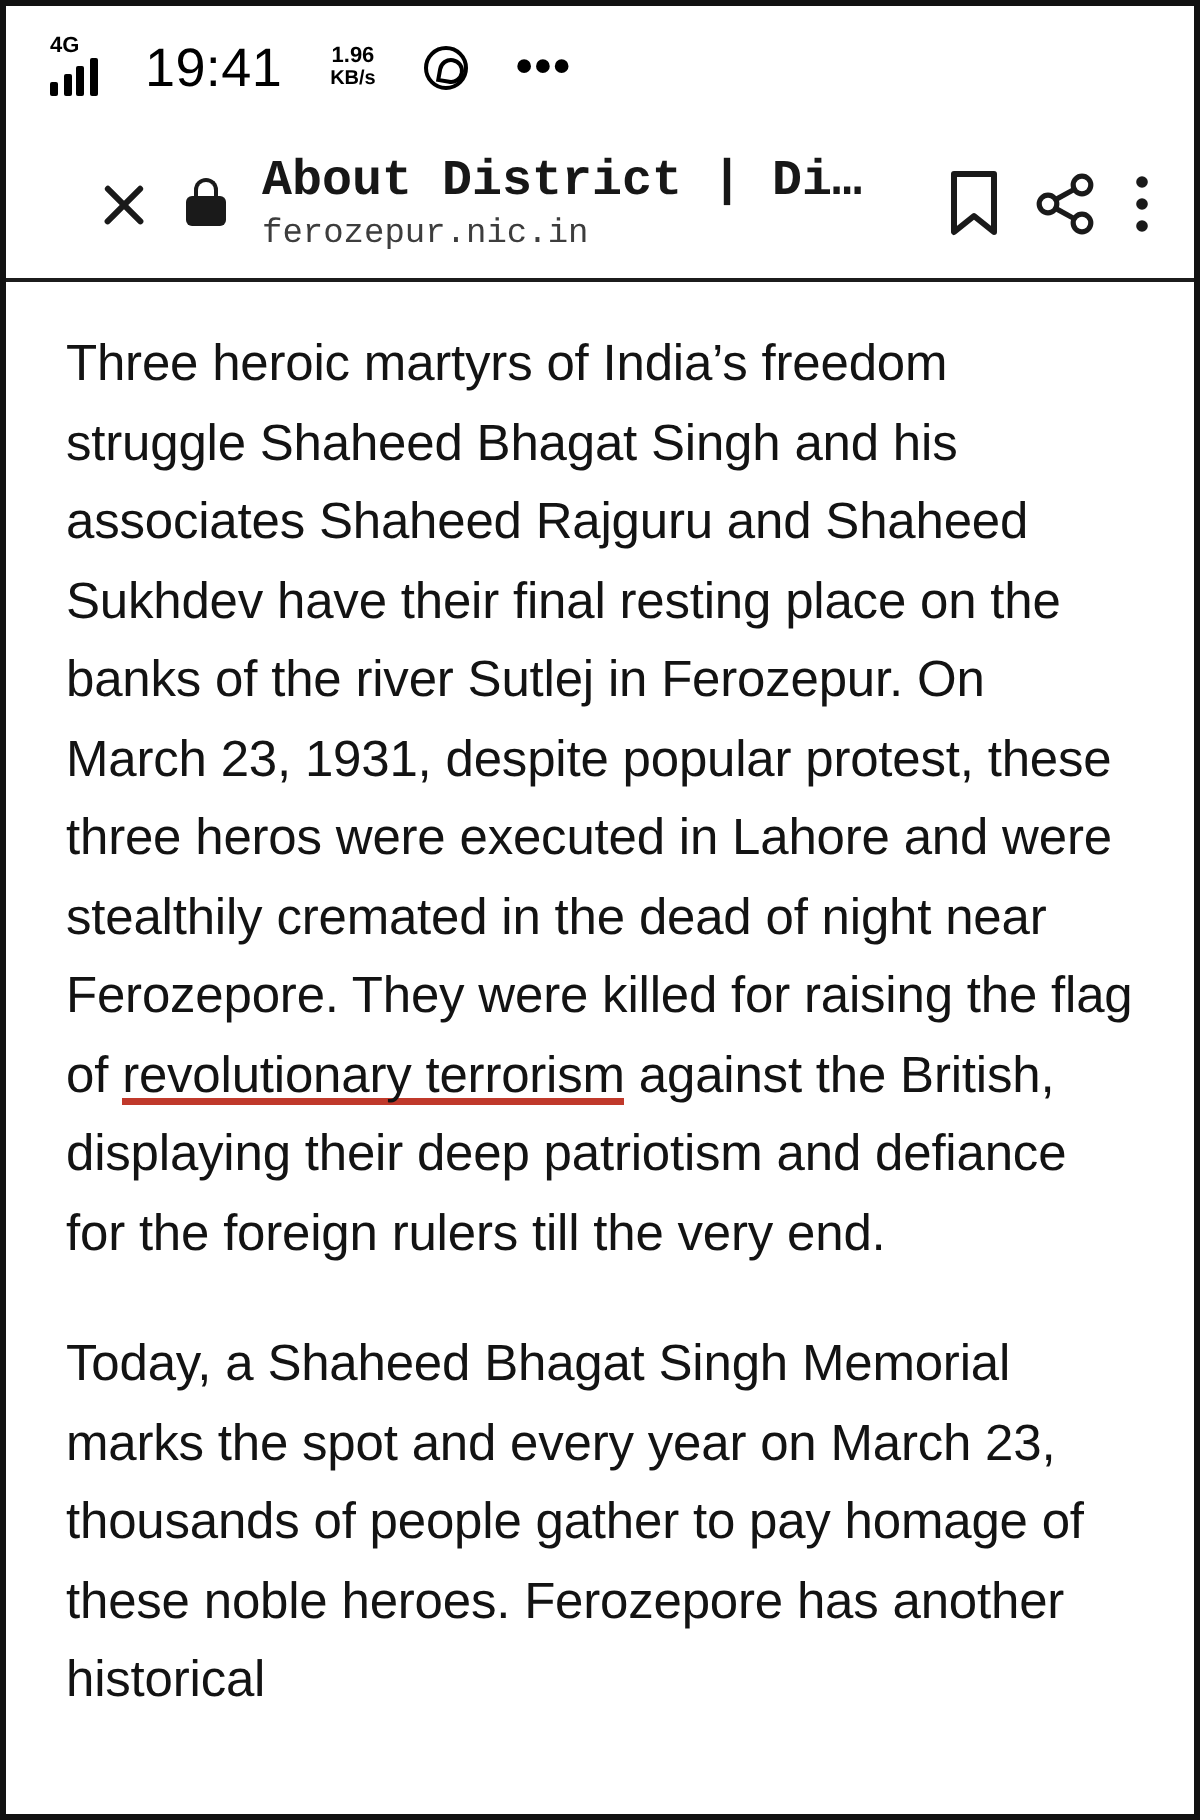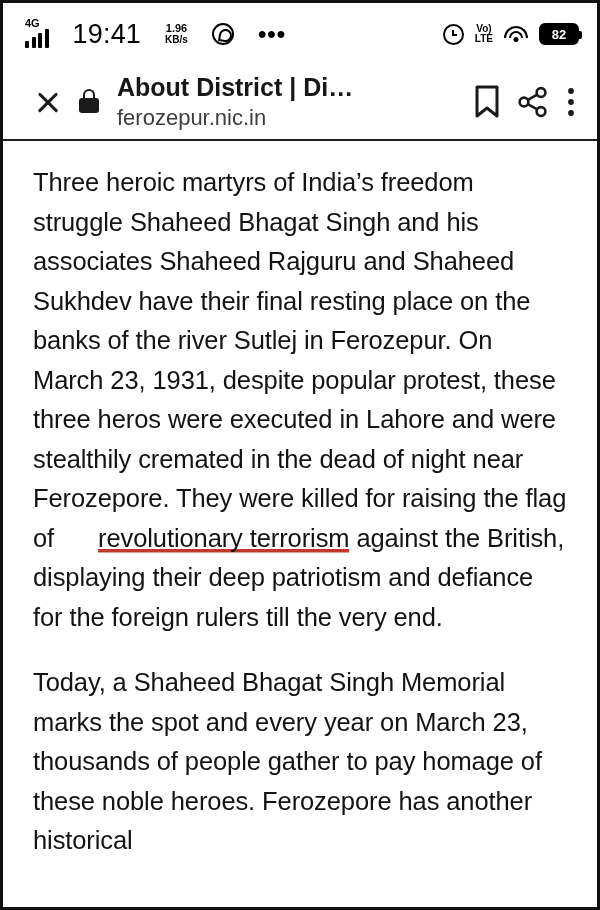--- a/index.html
+++ b/index.html
@@ -95,24 +95,25 @@
   .battery::after {
     content: ""; position: absolute; right: -5px; top: 6px;
     width: 3px; height: 8px; background: #000; border-radius: 0 2px 2px 0;
   }
   .battery span { color: #fff; font-size: 13px; font-weight: 700; }
 
   
   .toolbar {
     flex: 0 0 76px;
     display: flex; align-items: center;
-    padding: 0 20px 0 30px;
+    padding: 0 20px 0 44px;
     gap: 16px;
     background: #fff;
     border-bottom: 2px solid #1c1c1c;
+    font-family: Liberation Mono, monospace;
   }
   .tb-icon {
     flex: 0 0 auto; display: flex; align-items: center; justify-content: center;
     cursor: pointer;
   }
   .close-x { width: 30px; height: 30px; position: relative; }
   .close-x::before, .close-x::after {
     content: ""; position: absolute; left: 2px; top: 13.5px;
     width: 26px; height: 3.2px; background: #1a1a1a; border-radius: 2px;
   }
@@ -130,21 +131,21 @@
     background: #1a1a1a; border-radius: 3px;
   }
 
   .url-block { flex: 1 1 auto; min-width: 0; padding-left: 2px; }
   .site-title {
     font-size: 25px; font-weight: 700; color: #171717;
     white-space: nowrap; overflow: hidden; text-overflow: ellipsis;
     line-height: 1.15;
   }
   .site-url {
-    font-size: 22px; color: #3d3d3d; margin-top: 3px;
+    font-size: 17px; color: #3d3d3d; margin-top: 3px;
     white-space: nowrap; overflow: hidden; text-overflow: ellipsis;
   }
 
   .share svg, .kebab svg { display: block; }
 
   
   .content {
     flex: 1 1 auto;
     padding: 22px 28px 0 30px;
     overflow: hidden;
@@ -159,21 +160,20 @@
   }
   .para:last-child { margin-bottom: 0; }
   .underlined {
     position: relative;
     display: inline;
     background-image: linear-gradient(to right, #c0392b, #c0392b);
     background-repeat: no-repeat;
     background-size: 100% 3.5px;
     background-position: 0 calc(100% - 1px);
     padding-bottom: 2px;
-    margin-left: 37px;
   }
 </style>
 </head>
 <body>
 
 <div class="phone">
 
   <div class="status-bar">
     <div class="status-left">
       <div class="sig-wrap">
@@ -186,35 +186,20 @@
           </span>
       </div>
       <div class="clock">19:41</div>
       <div class="netspeed">
         <span>1.96</span>
         <span class="unit">KB/s</span>
       </div>
       <div class="wa-icon"></div>
       <div class="dots-ellipsis">•••</div>
     </div>
-    <div class="status-right">
-      <div class="alarm"></div>
-      <div class="volte">
-        <span>Vo)</span>
-        <span>LTE</span>
-      </div>
-      <div class="wifi">
-          <i></i>
-          <i></i>
-          <i></i>
-        </div>
-      <div class="battery">
-        <span>82</span>
-      </div>
-    </div>
   </div>
 
   <div class="toolbar">
     <div class="tb-icon">
       <div class="close-x"></div>
     </div>
     <div class="tb-icon">
       <div class="lock">
           <span class="shackle"></span>
           <span class="body"></span>

